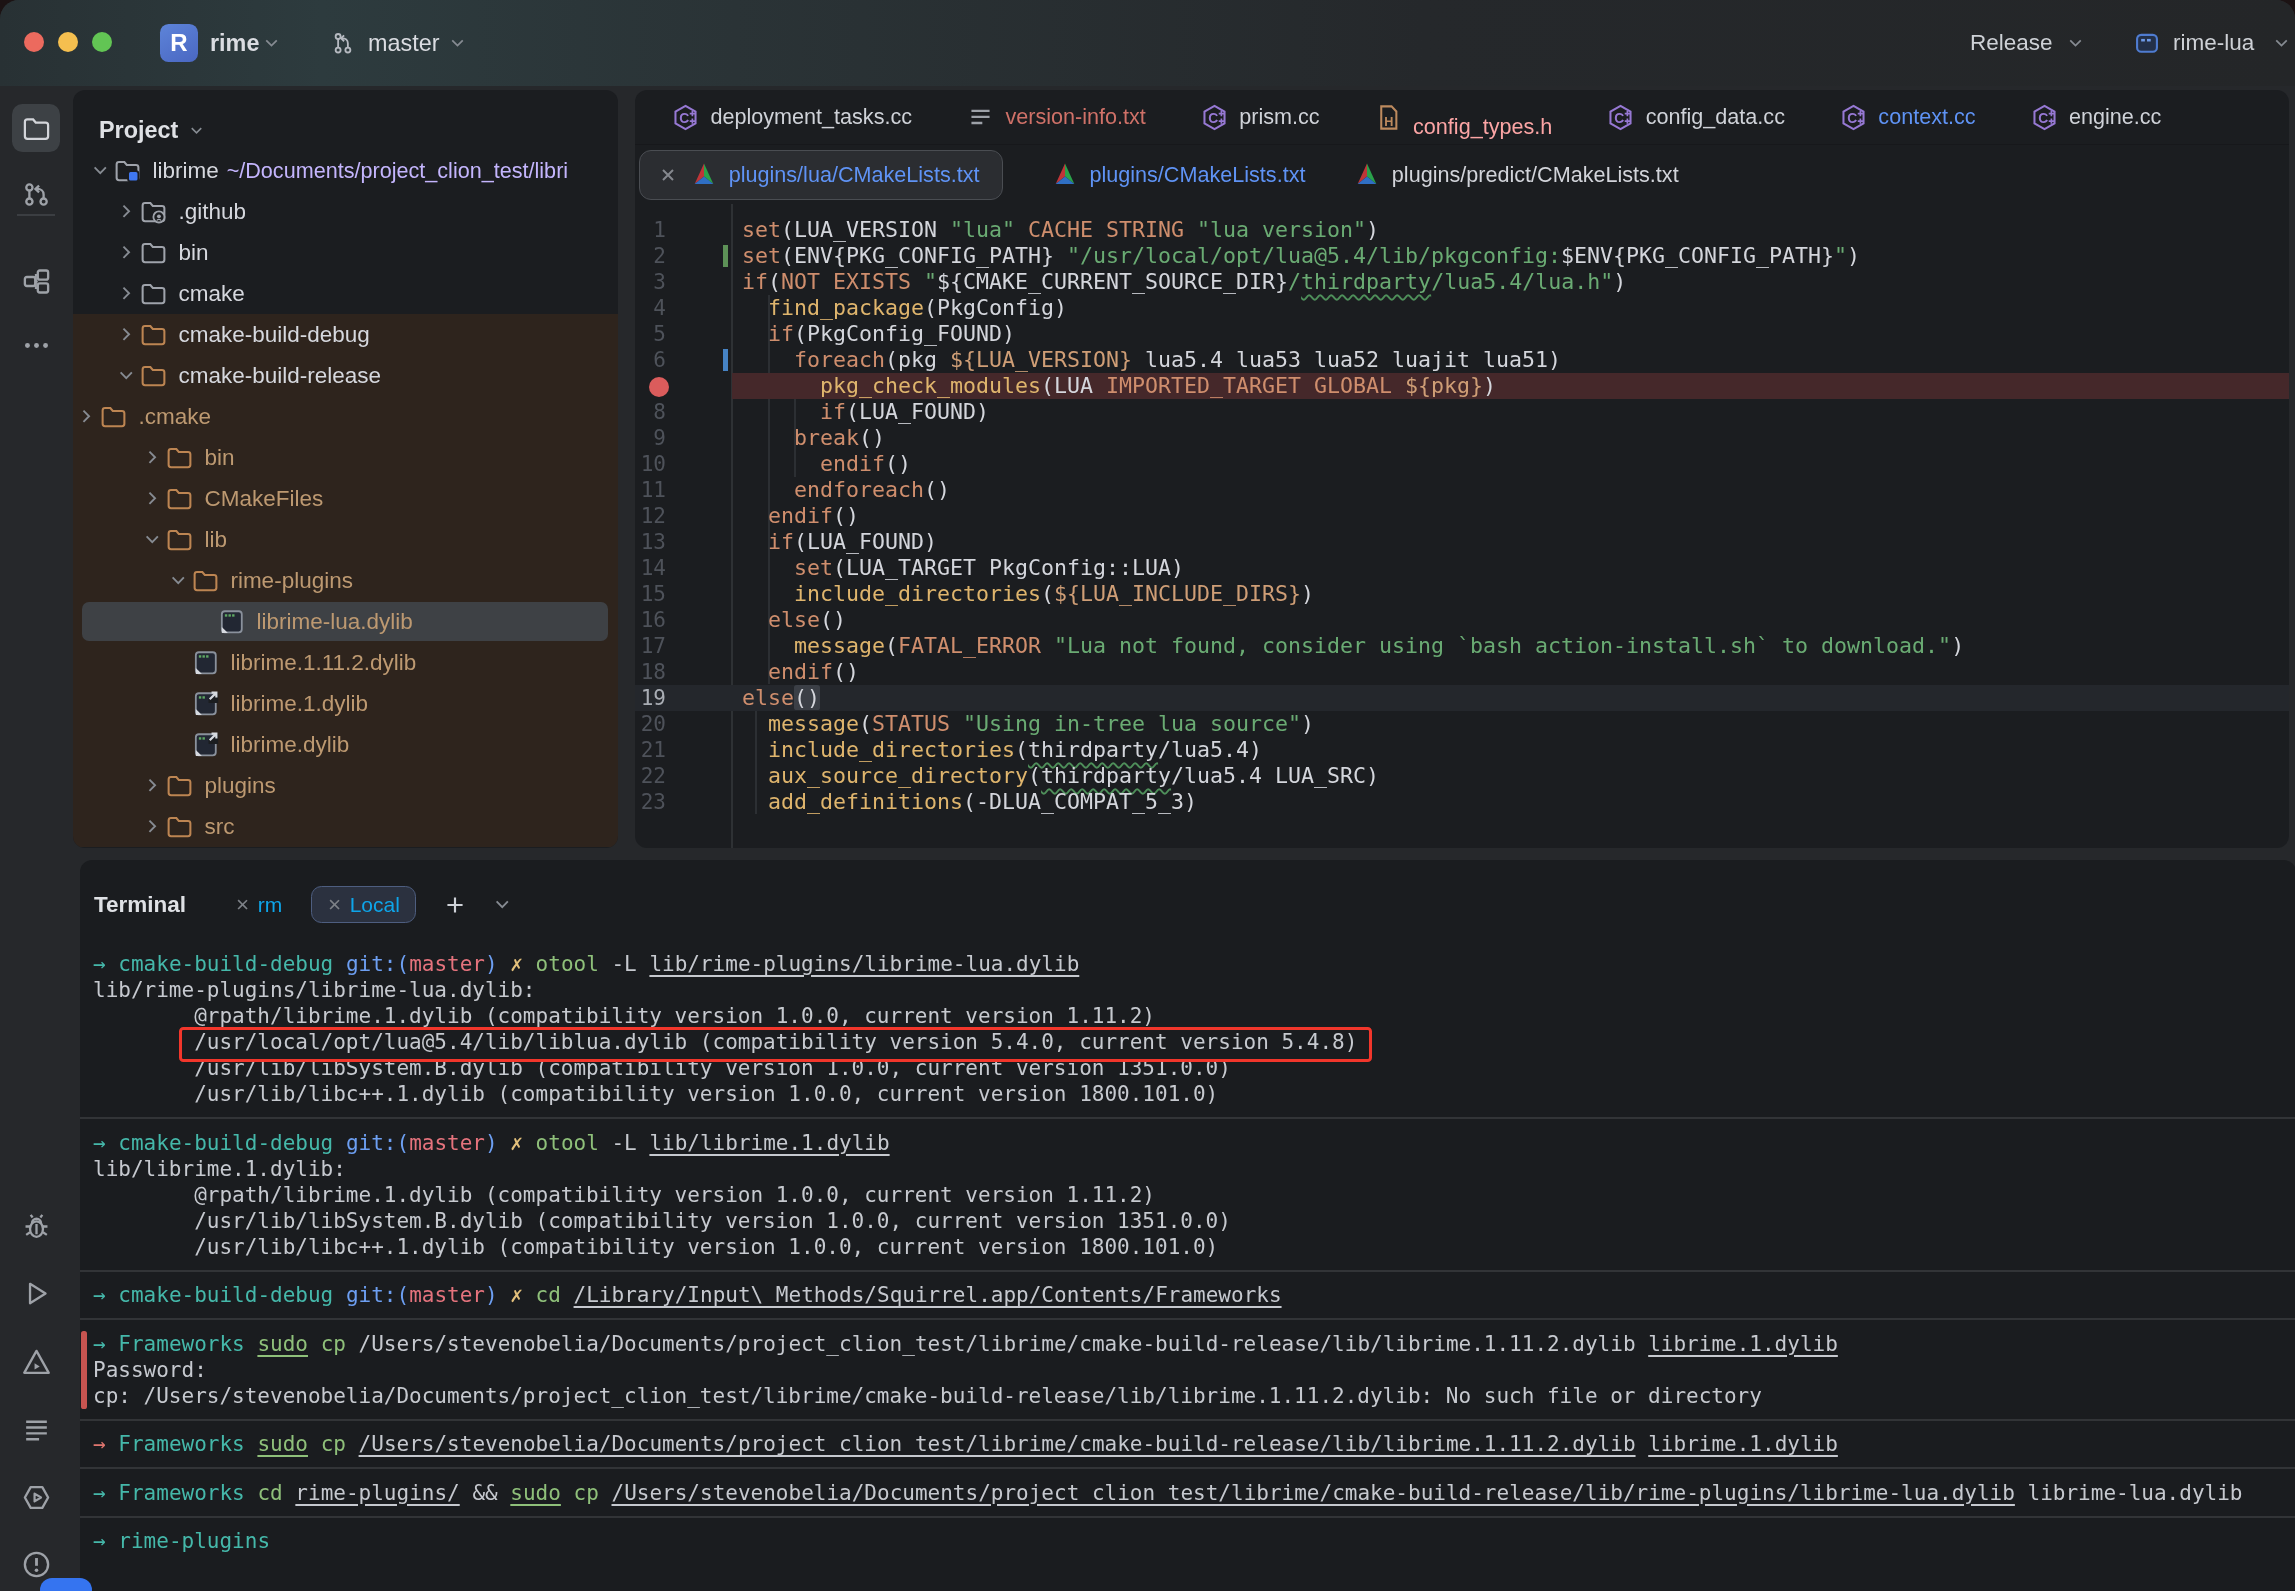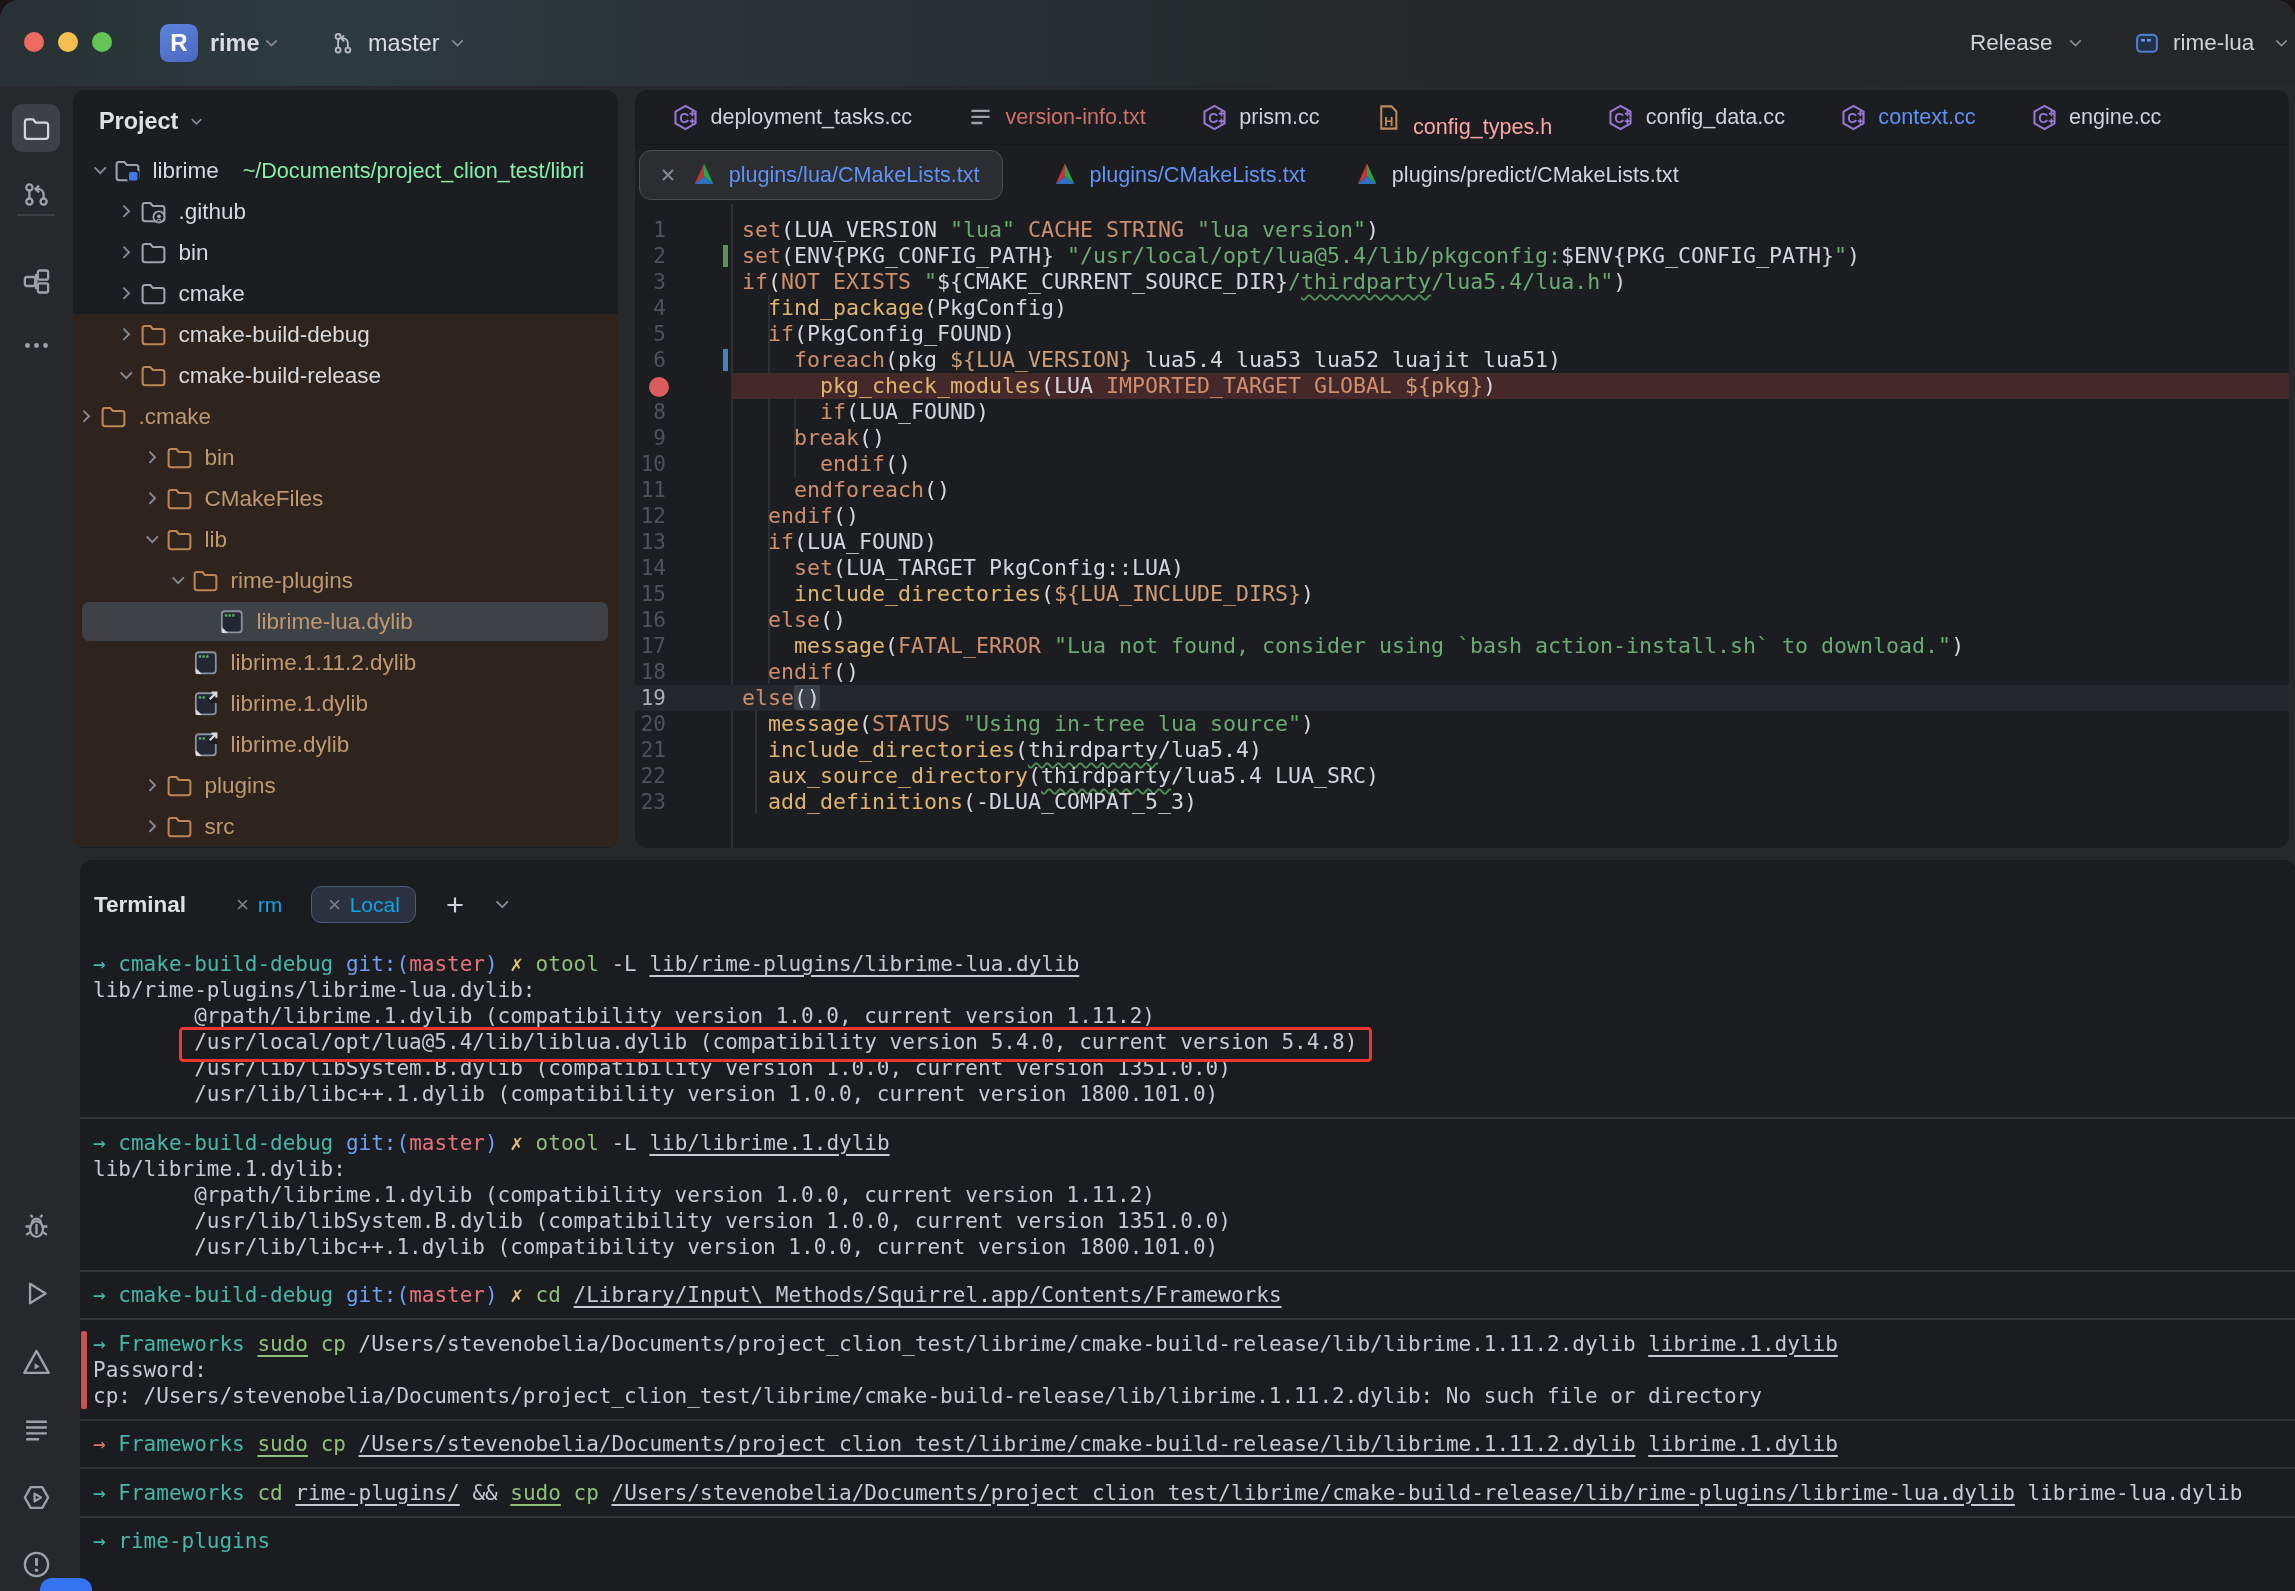--- a/index.html
+++ b/index.html
@@ -14,32 +14,32 @@
 .tb-label2{font-size:22.5px;color:#ced1d6}
 .panel{position:absolute;background:#1b1d20;border-radius:12px;overflow:hidden}
 #project-panel{left:73px;top:90px;width:545px;height:758px}
 #editor-panel{left:635px;top:90px;width:1654px;height:758px}
 #terminal-panel{left:80px;top:860px;width:2216px;height:732px;background:#1a1c1f;border-radius:12px 12px 0 0}
 .toolstrip{position:absolute;left:0;top:86px;bottom:0;width:73px}
 .ts-btn{position:absolute;left:36px;transform:translate(-50%,-50%);width:48px;height:48px;display:flex;align-items:center;justify-content:center;border-radius:10.4px}
 .ts-btn.active{background:#3d4145}
 .ts-sep{position:absolute;left:17.3px;width:38px;height:1.7px;background:#3b3e42}
 
-.pp-header{position:absolute;left:26px;top:12px;height:38px;display:flex;align-items:center;gap:8.6px}
+.pp-header{position:absolute;left:26px;top:21px;height:38px;display:flex;align-items:center;gap:8.6px}
 .pp-title{font-size:23.4px;font-weight:bold;color:#dfe1e5}
 .tree{position:absolute;left:0;top:60px;right:0}
 .trow{height:41px;display:flex;align-items:center;position:relative;white-space:nowrap}
 .trow .chev{width:26px;height:26px;flex:0 0 26px;display:flex;align-items:center;justify-content:center}
 .trow .ticon{width:29px;height:29px;flex:0 0 29px;margin-right:10.4px;display:flex;align-items:center;justify-content:center}
 .trow .tlabel{font-size:22.5px;color:#d6d8de}
 .trow.tan .tlabel{color:#bd9971}
 .trow.band{background:#2e241d}
 .trow.selected::before{content:"";position:absolute;left:8.6px;right:10.4px;top:0.9px;bottom:0.9px;background:#3e4145;border-radius:7px}
 .trow>*{position:relative}
-.tpath{font-size:21.6px;color:#86efac;margin-left:24px}
+.tpath{font-size:21.6px;color:#c4b5fd;margin-left:8px}
 
 .tabs1{position:absolute;left:0;top:0;right:0;height:55px;display:flex;align-items:center;padding-left:36px;gap:54px;border-bottom:0.9px solid #17181b}
 .tab1{display:flex;align-items:center;gap:10.4px;flex:0 0 auto}
 .tab1 .t-label{font-size:21.6px;color:#cfd2d8}
 .tabs2{position:absolute;left:0;top:55px;right:0;height:59px;display:flex;align-items:center;padding-left:4.3px;gap:48px}
 .tab2{display:flex;align-items:center;gap:10.4px;flex:0 0 auto}
 .tab2 .t-label{font-size:21.6px}
 .tab2.active{background:#2b2d31;border:1.7px solid #4a4d52;border-radius:12px;height:50px;padding:0 22.5px 0 15.6px}
 .code{position:absolute;left:0;top:114px;right:0;bottom:0;padding-top:13px;font-family:"DejaVu Sans Mono",monospace;font-size:21.6px;z-index:0}
 .gdiv{position:absolute;left:96px;top:0;bottom:0;width:1.7px;background:#2e3134}

